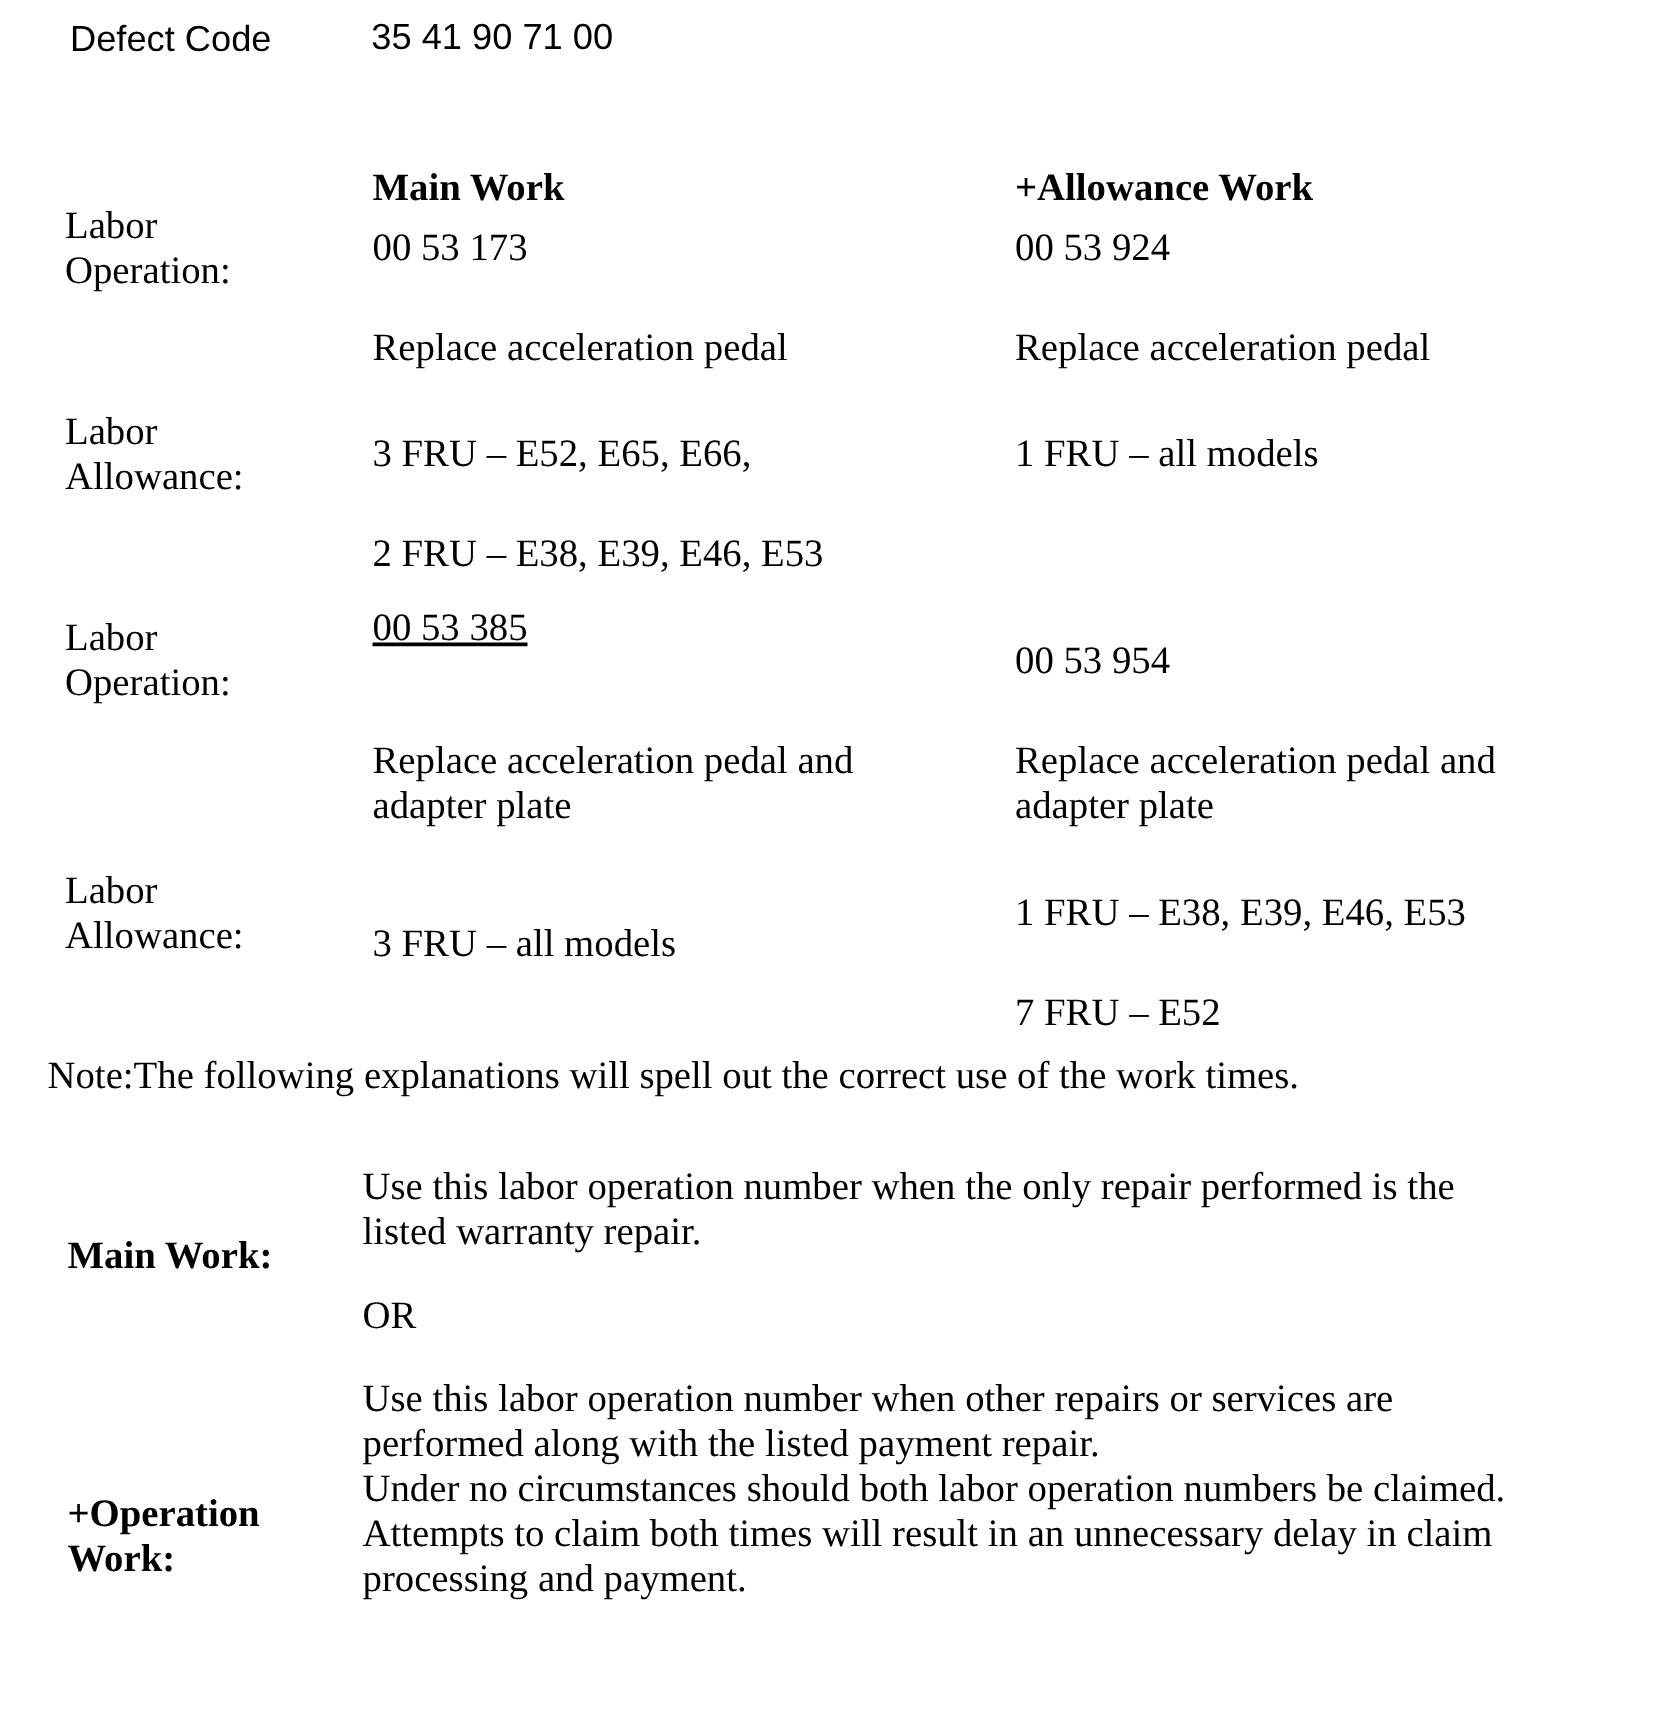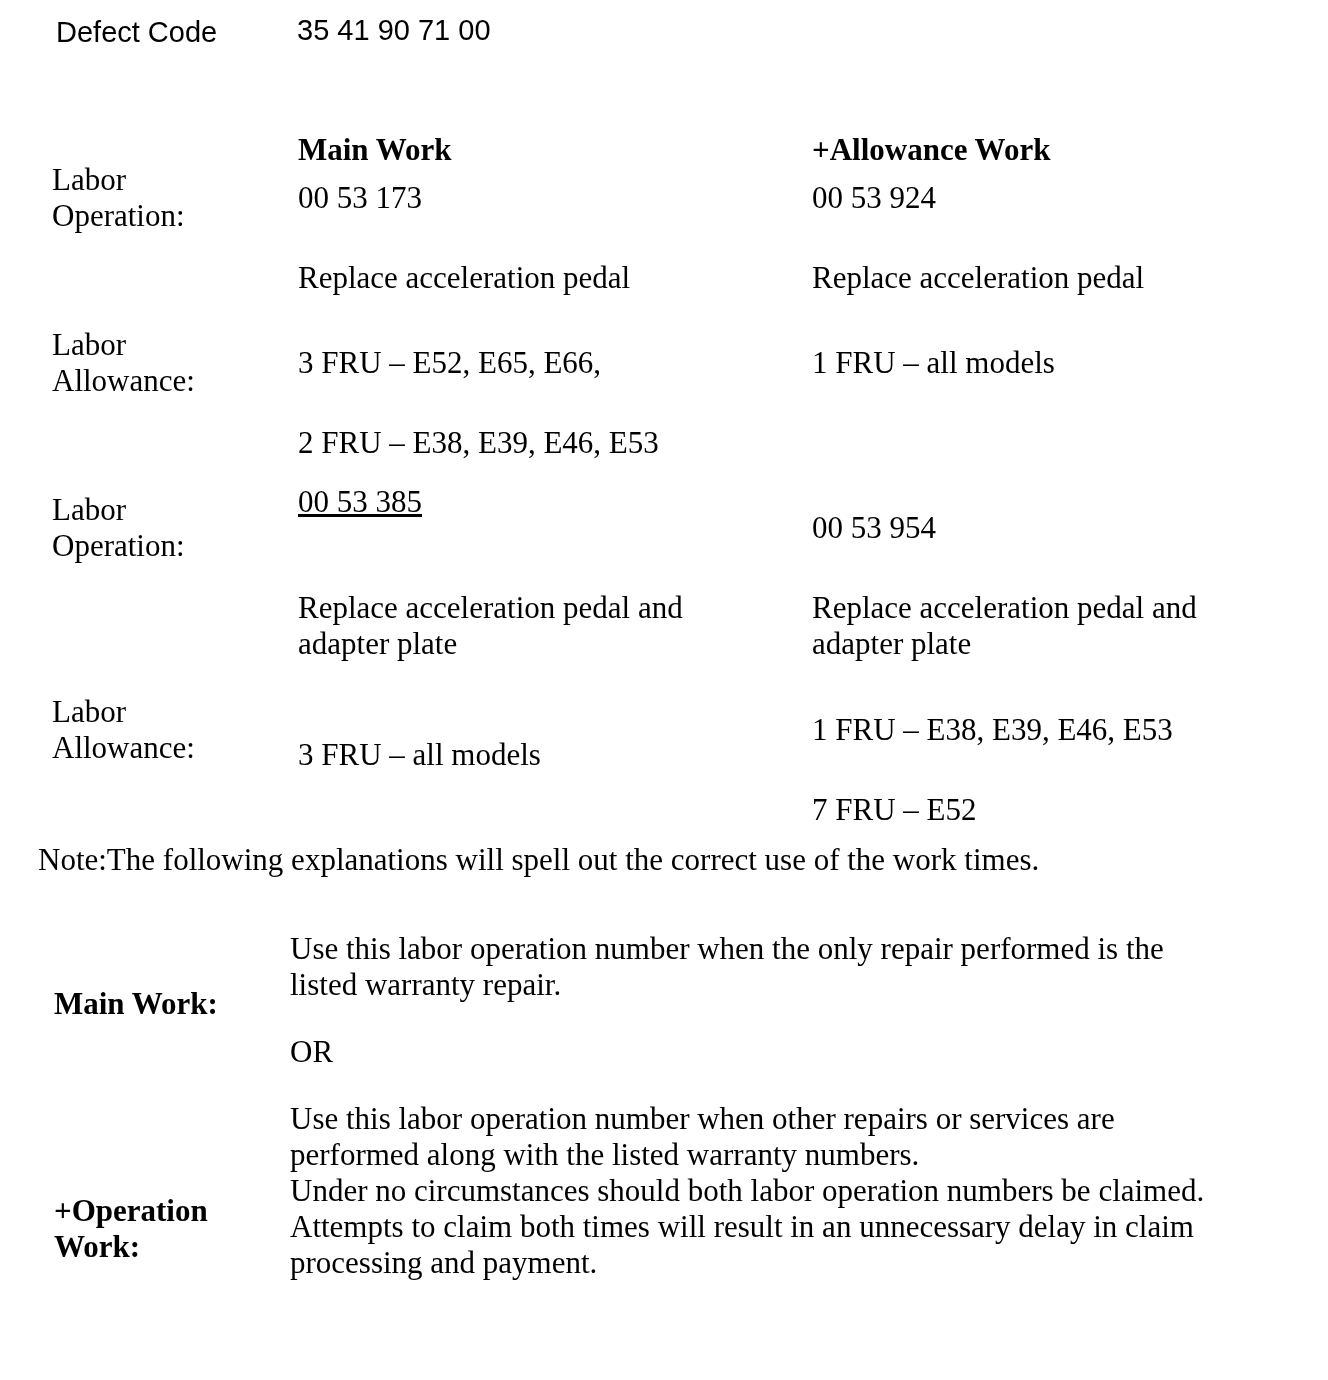--- a/index.html
+++ b/index.html
@@ -72,19 +72,19 @@
   </div>
 
   <div class="abs" style="left:290px; top:1034px;">OR</div>
 
   <div class="abs bold" style="left:54px; top:1157px;">
     <div>+Operation</div>
     <div>Work:</div>
   </div>
   <div class="abs" style="left:290px; top:1101px;">
     <div>Use this labor operation number when other repairs or services are</div>
-    <div>performed along with the listed warranty numbers.</div>
+    <div>performed along with the listed payment repair.</div>
     <div>Under no circumstances should both labor operation numbers be claimed.</div>
     <div>Attempts to claim both times will result in an unnecessary delay in claim</div>
     <div>processing and payment.</div>
   </div>
 
 </div>
 
 </body></html>

